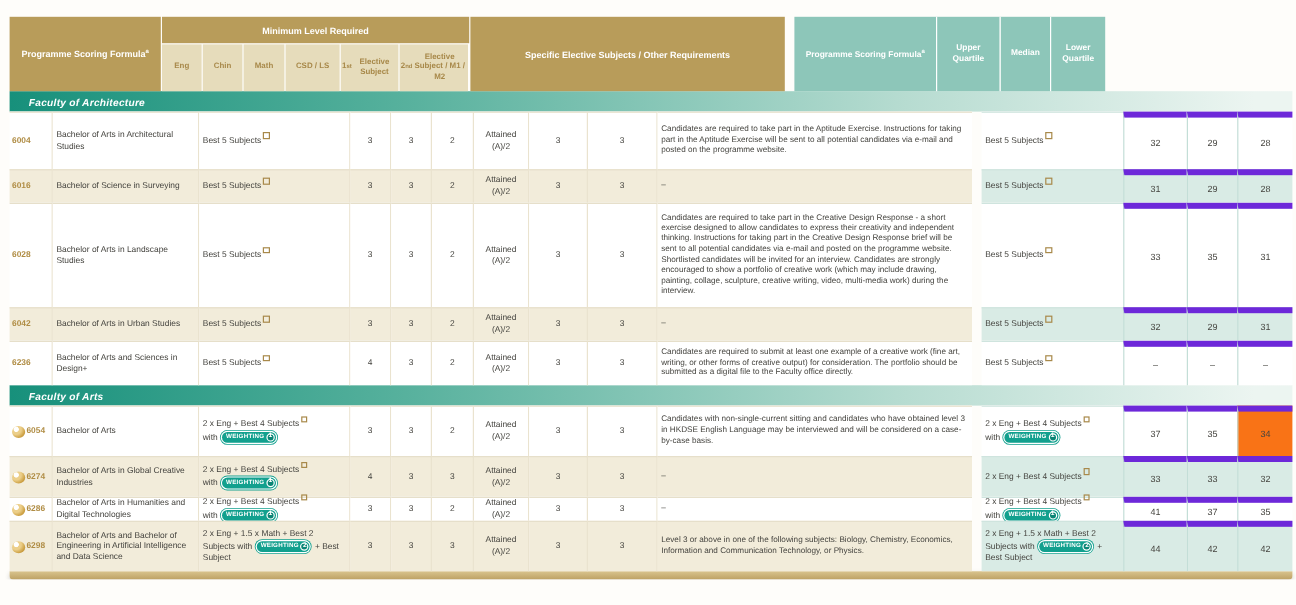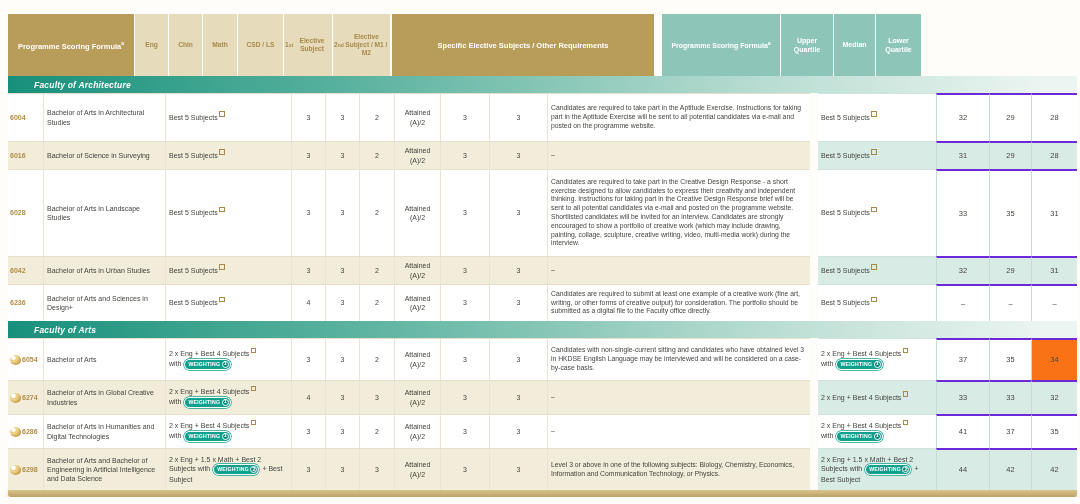--- a/index.html
+++ b/index.html
@@ -20,33 +20,33 @@
   .mcell{background:#e6dcbb;color:#a8894a;font-weight:bold;font-size:6.6px;display:flex;
     align-items:center;justify-content:center;text-align:center;margin-right:1px;box-sizing:border-box;padding:1px;line-height:1.25;}
   .mcell:last-child{margin-right:0;}
   .gapcol{width:8px;}
   .rth{background:#8dc6b9;color:#fff;font-weight:bold;font-size:7px;display:flex;align-items:center;
     justify-content:center;text-align:center;box-sizing:border-box;padding:2px;border-left:1px solid #fff;line-height:1.3;}
   .rth.f2{width:118px;border-left:none;}
   .rth.uq{width:53px;}  .rth.md{width:42px;}  .rth.lq{width:46px;}
   .band{height:17px;background:linear-gradient(90deg,#17907b,#55b09c 30%,#b7dcd1 70%,#ecf5f1 97%);
     color:#fff;font-style:italic;font-weight:bold;font-size:8.5px;display:flex;align-items:center;
-    padding-left:26px;box-sizing:border-box;letter-spacing:.2px;}
+    padding-left:16px;box-sizing:border-box;letter-spacing:.2px;}
   .row{display:flex;}
   .cell{box-sizing:border-box;border-top:1px solid #e6dfca;border-right:1px solid #eae3cf;
     display:flex;align-items:center;justify-content:center;font-size:7px;color:#45443f;padding:2px 3px;line-height:1.3;}
   .c-code{width:36px;color:#b08d45;font-weight:bold;justify-content:flex-start;padding-left:2px;gap:1px;}
   .c-name{width:122px;justify-content:flex-start;text-align:left;}
   .c-form{width:126px;justify-content:flex-start;}
   .c-eng{width:34px;} .c-chin{width:34px;} .c-math{width:35px;}
   .c-csd{width:46px;text-align:center;} .c-e1{width:49px;} .c-e2{width:58px;}
   .c-spec{width:262px;justify-content:flex-start;text-align:left;font-size:6.8px;border-right:none;}
   .c-gap{width:8px;border:none;background:transparent !important;}
   .c-f2{width:118px;justify-content:flex-start;border-top:1px solid #cfe4de;border-right:none;}
-  .c-q{font-size:7.5px;border-top:2px solid #6d28d9;border-right:none;border-left:1px solid #c3ded7;}
+  .c-q{font-size:7.5px;border-top:5px solid #6d28d9;border-right:none;border-left:1px solid #c3ded7;}
   .c-uq{width:53px;} .c-md{width:42px;} .c-lq{width:46px;}
   .fwrap{text-align:left;}
   .sup-square{display:inline-block;width:3.5px;height:3.5px;border:1px solid #a8894a;margin-left:1.5px;transform:translateY(-3px);}
   .wbadge{display:inline-flex;align-items:center;background:#12a08e;border-radius:6px;height:9px;
     padding:0 1px 0 3px;vertical-align:middle;box-shadow:0 0 0 1px #fff,0 0 0 1.7px #12a08e;margin:1px 2px;}
   .wtext{color:#fff;font-weight:bold;font-size:5.2px;letter-spacing:.2px;}
   .wnum{width:7px;height:7px;border-radius:50%;background:#0b8575;color:#fff;font-size:5.5px;font-weight:bold;
     display:inline-flex;align-items:center;justify-content:center;margin-left:1.5px;border:.5px solid #fff;box-sizing:border-box;}
   .gbadge{width:11px;height:10px;border-radius:50%;flex:none;
     background:radial-gradient(circle at 32% 28%,#fff 0 18%,#eccf8a 24% 40%,#cda145 70%,#b2852f);}
@@ -58,20 +58,21 @@
 
 <div class="sheet">
 
   <div class="thead">
     <div class="th formula">
       <span>
         <span>Programme Scoring Formula</span><sup>a</sup>
       </span>
     </div>
     <div class="min-group">
+      <div class="min-label">Minimum Level Required</div>
       <div class="min-sub" id="min-sub">
           <div class="mcell" style="width: 33px;">Eng</div>
           <div class="mcell" style="width: 33px;">Chin</div>
           <div class="mcell" style="width: 34px;">Math</div>
           <div class="mcell" style="width: 45px;">CSD / LS</div>
           <div class="mcell" style="width: 48px;">1<sup>st</sup> Elective Subject</div>
           <div class="mcell" style="width: 57px;">2<sup>nd</sup> Elective Subject / M1 / M2</div>
         </div>
     </div>
     <div class="th spec">
@@ -270,21 +271,21 @@
         <div class="cell c-e2" style="background: rgb(242, 236, 218);">3</div>
         <div class="cell c-spec" style="background: rgb(242, 236, 218);">–</div>
         <div class="cell c-gap"></div>
         <div class="cell c-f2" style="background: rgb(217, 235, 229);">
           <div class="fwrap"><span>2 x Eng + Best 4 Subjects</span><span class="sup-square"></span></div>
         </div>
         <div class="cell c-q c-uq" style="background: rgb(217, 235, 229);">33</div>
         <div class="cell c-q c-md" style="background: rgb(217, 235, 229);">33</div>
         <div class="cell c-q c-lq" style="background: rgb(217, 235, 229);">32</div>
       </div>
-      <div class="row" style="height: 34px;">
+      <div class="row" style="height: 20px;">
         <div class="cell c-code" style="background: rgb(255, 255, 255);">
           <span class="gbadge"></span>
           <span>6286</span>
         </div>
         <div class="cell c-name" style="background: rgb(255, 255, 255);">Bachelor of Arts in Humanities and Digital Technologies</div>
         <div class="cell c-form" style="background: rgb(255, 255, 255);">
           <div class="fwrap"><span>2 x Eng + Best 4 Subjects</span><span class="sup-square"></span><br><span>with </span><span class="wbadge">
               <span class="wtext">WEIGHTING</span>
               <span class="wnum">1</span>
             </span></div>

